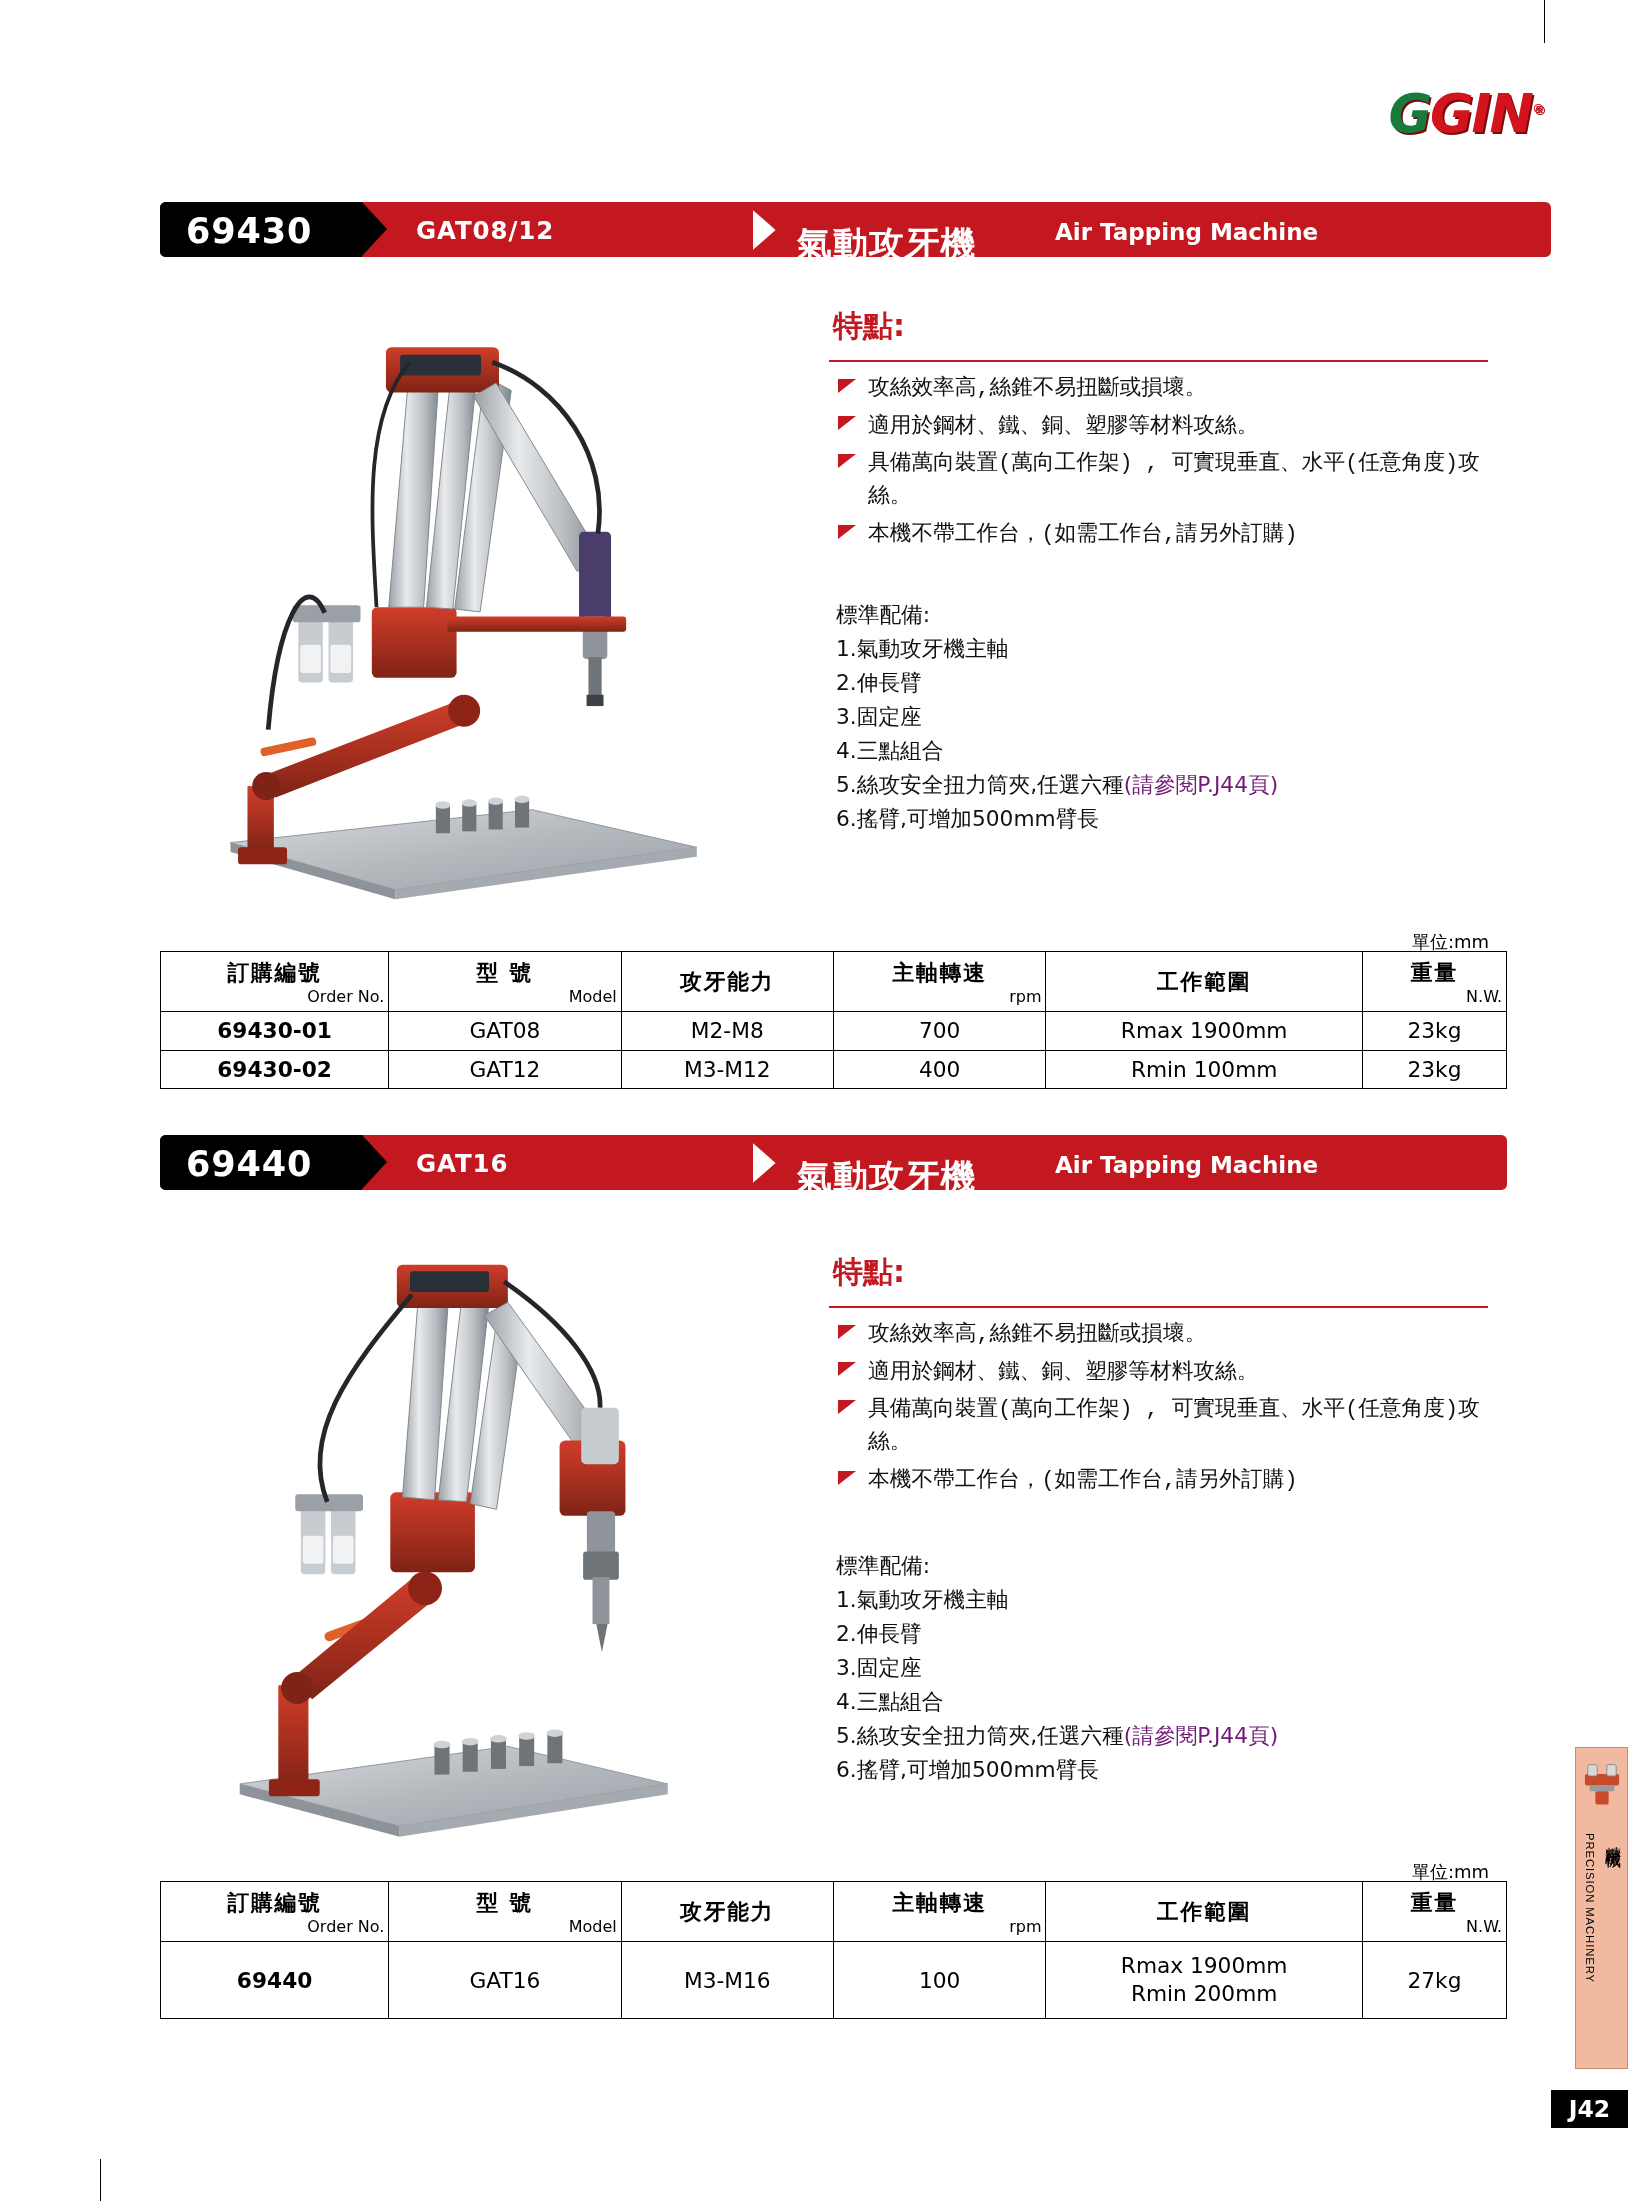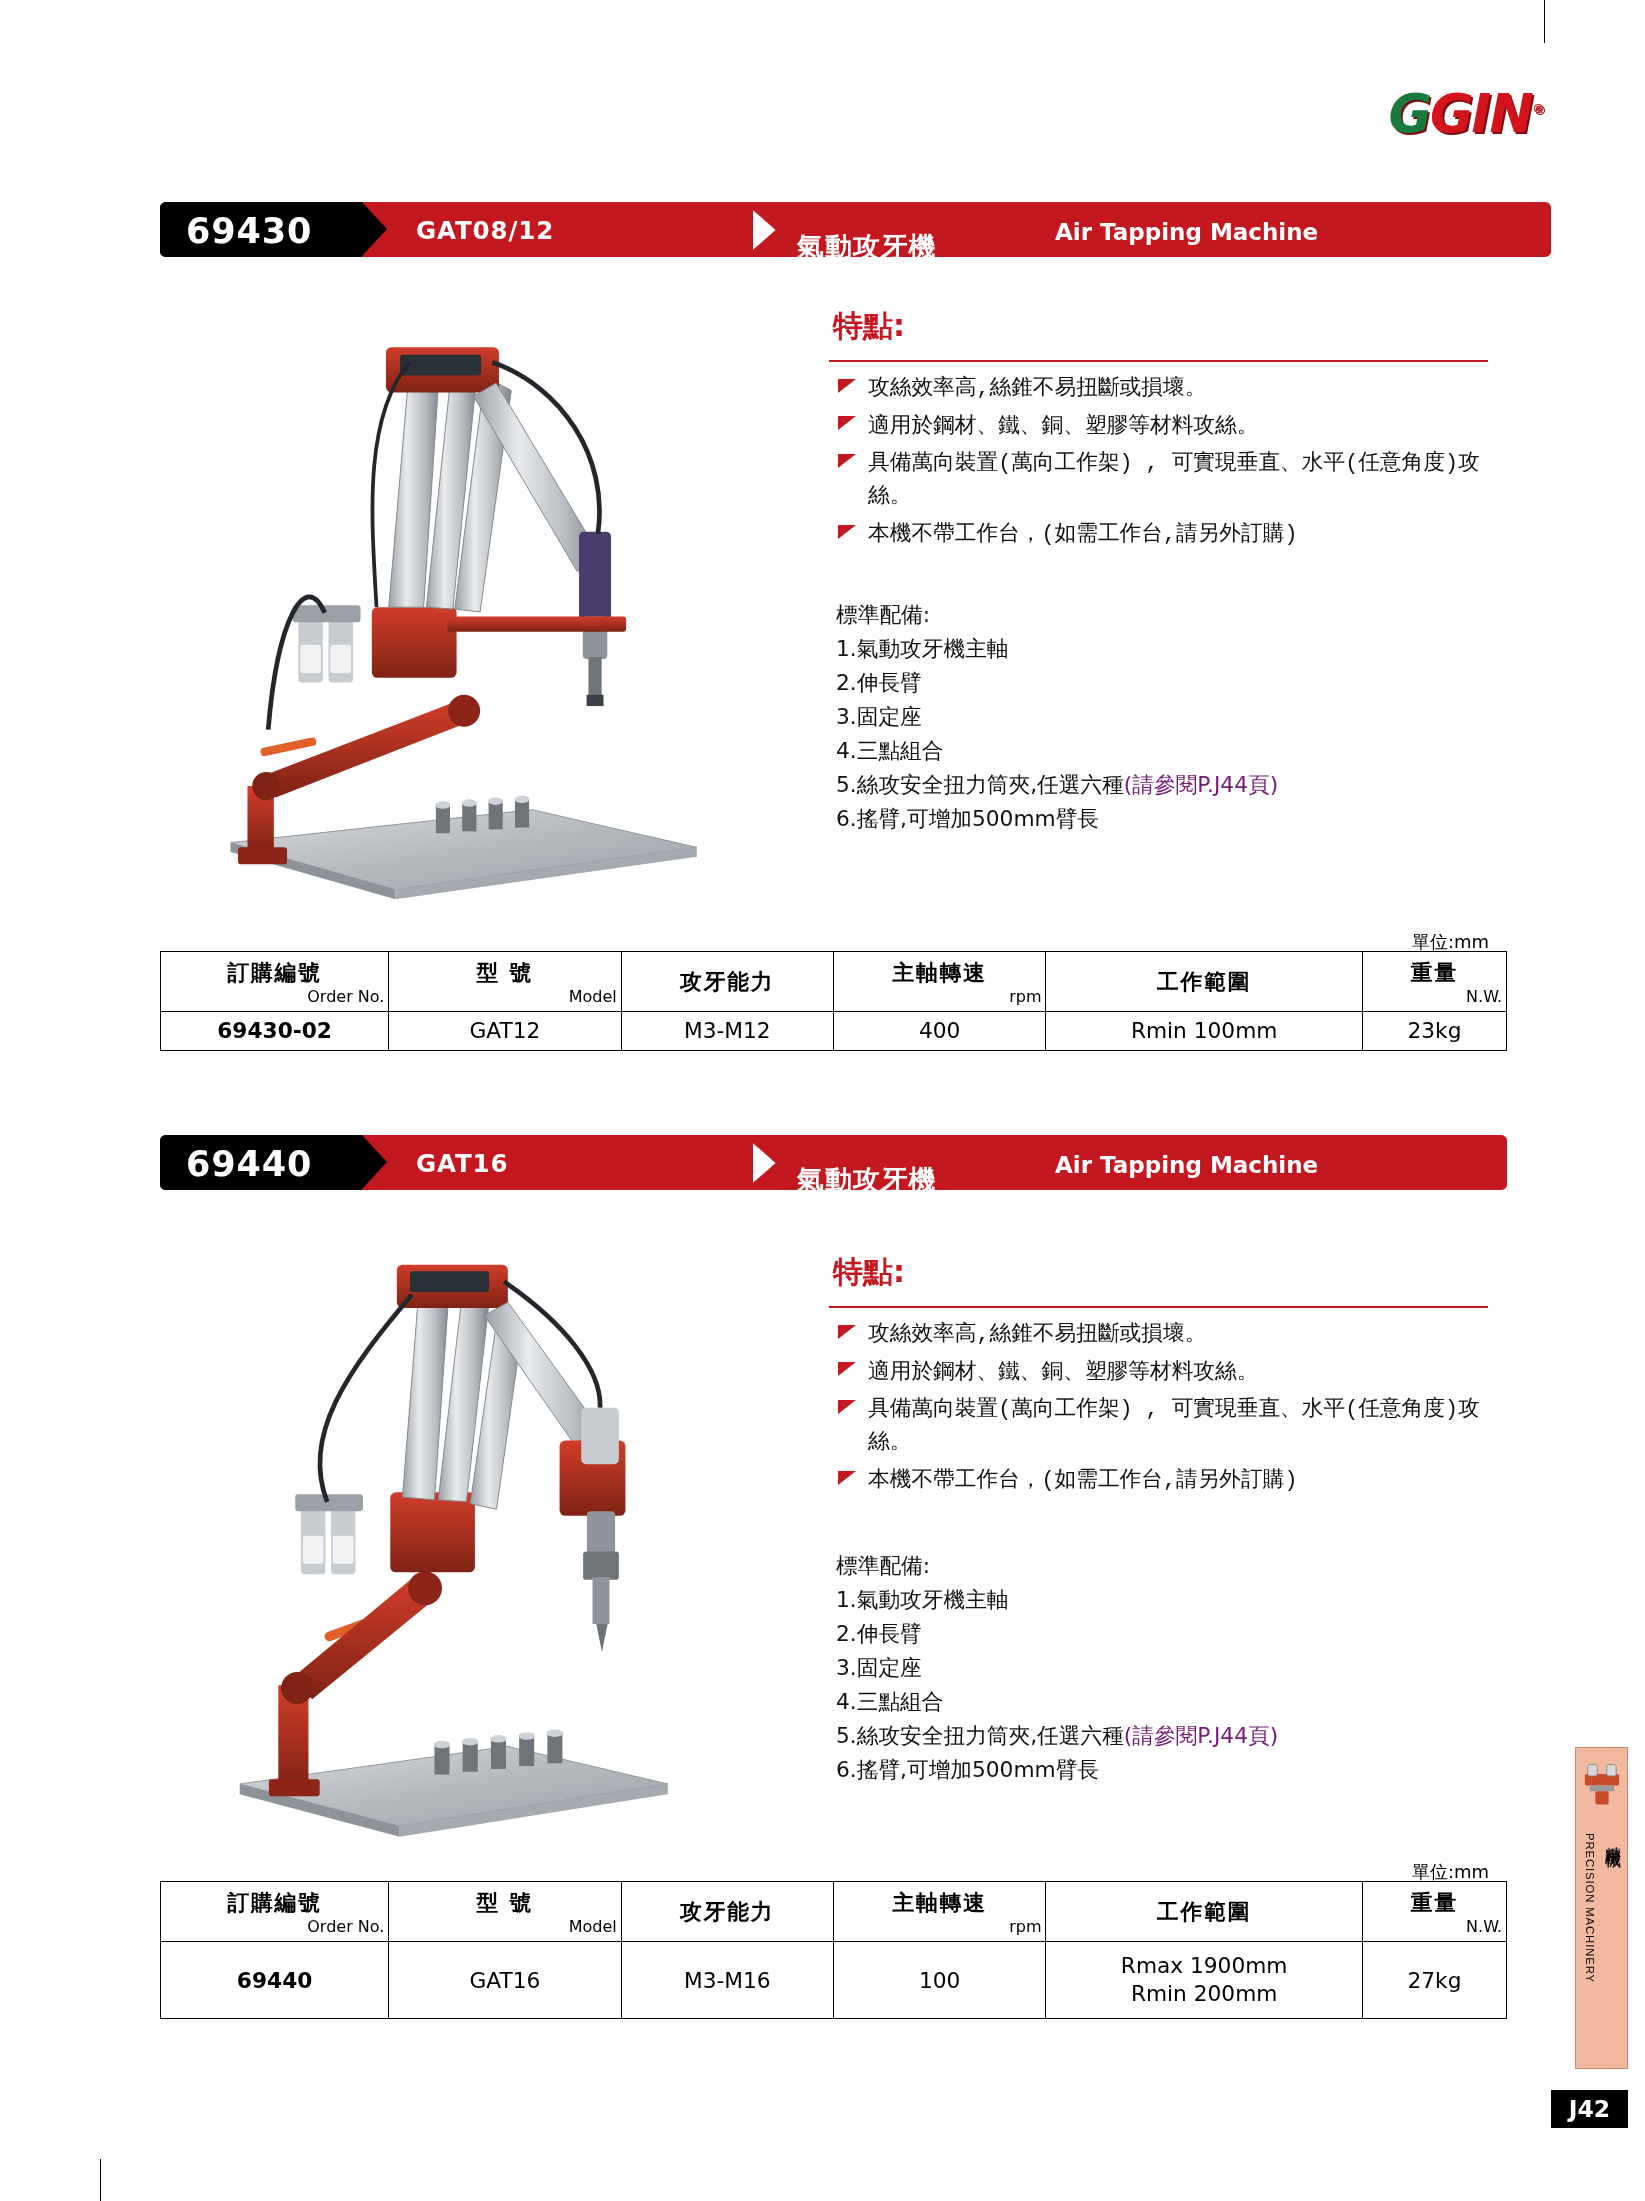--- a/index.html
+++ b/index.html
@@ -103,24 +103,24 @@
   }
   .sec-bar .chev {
     position: absolute;
     top: 7.5px;
     width: 22.6px;
     height: 40px;
   }
   .sec-bar .chev svg { display: block; }
   .sec-bar .title-cn {
     position: absolute;
-    top: 27px;
-    font-family: "DejaVu Sans", sans-serif;
-    font-weight: bold;
-    font-size: 27px;
+    top: 19px;
+    font-family: "DejaVu Sans", sans-serif;
+    font-weight: bold;
+    font-size: 35px;
     color: #fff;
     letter-spacing: 0.9px;
   }
   .sec-bar .title-en {
     position: absolute;
     top: 17px;
     font-family: "DejaVu Sans", sans-serif;
     font-weight: bold;
     font-size: 23px;
     color: #fff;
@@ -425,20 +425,28 @@
         <span class="th-cn">工作範圍</span>
       </th>
       <th>
         <span class="th-cn">重量</span>
         <span class="th-en th-left">N.W.</span>
       </th>
     </tr>
   </thead>
   <tbody>
     <tr>
+      <td class="bold">69430-01</td>
+      <td>GAT08</td>
+      <td>M2-M8</td>
+      <td>700</td>
+      <td>Rmax 1900mm</td>
+      <td>23kg</td>
+    </tr>
+    <tr>
       <td class="bold">69430-02</td>
       <td>GAT12</td>
       <td>M3-M12</td>
       <td>400</td>
       <td>Rmin 100mm</td>
       <td>23kg</td>
     </tr>
   </tbody>
 </table>
 

